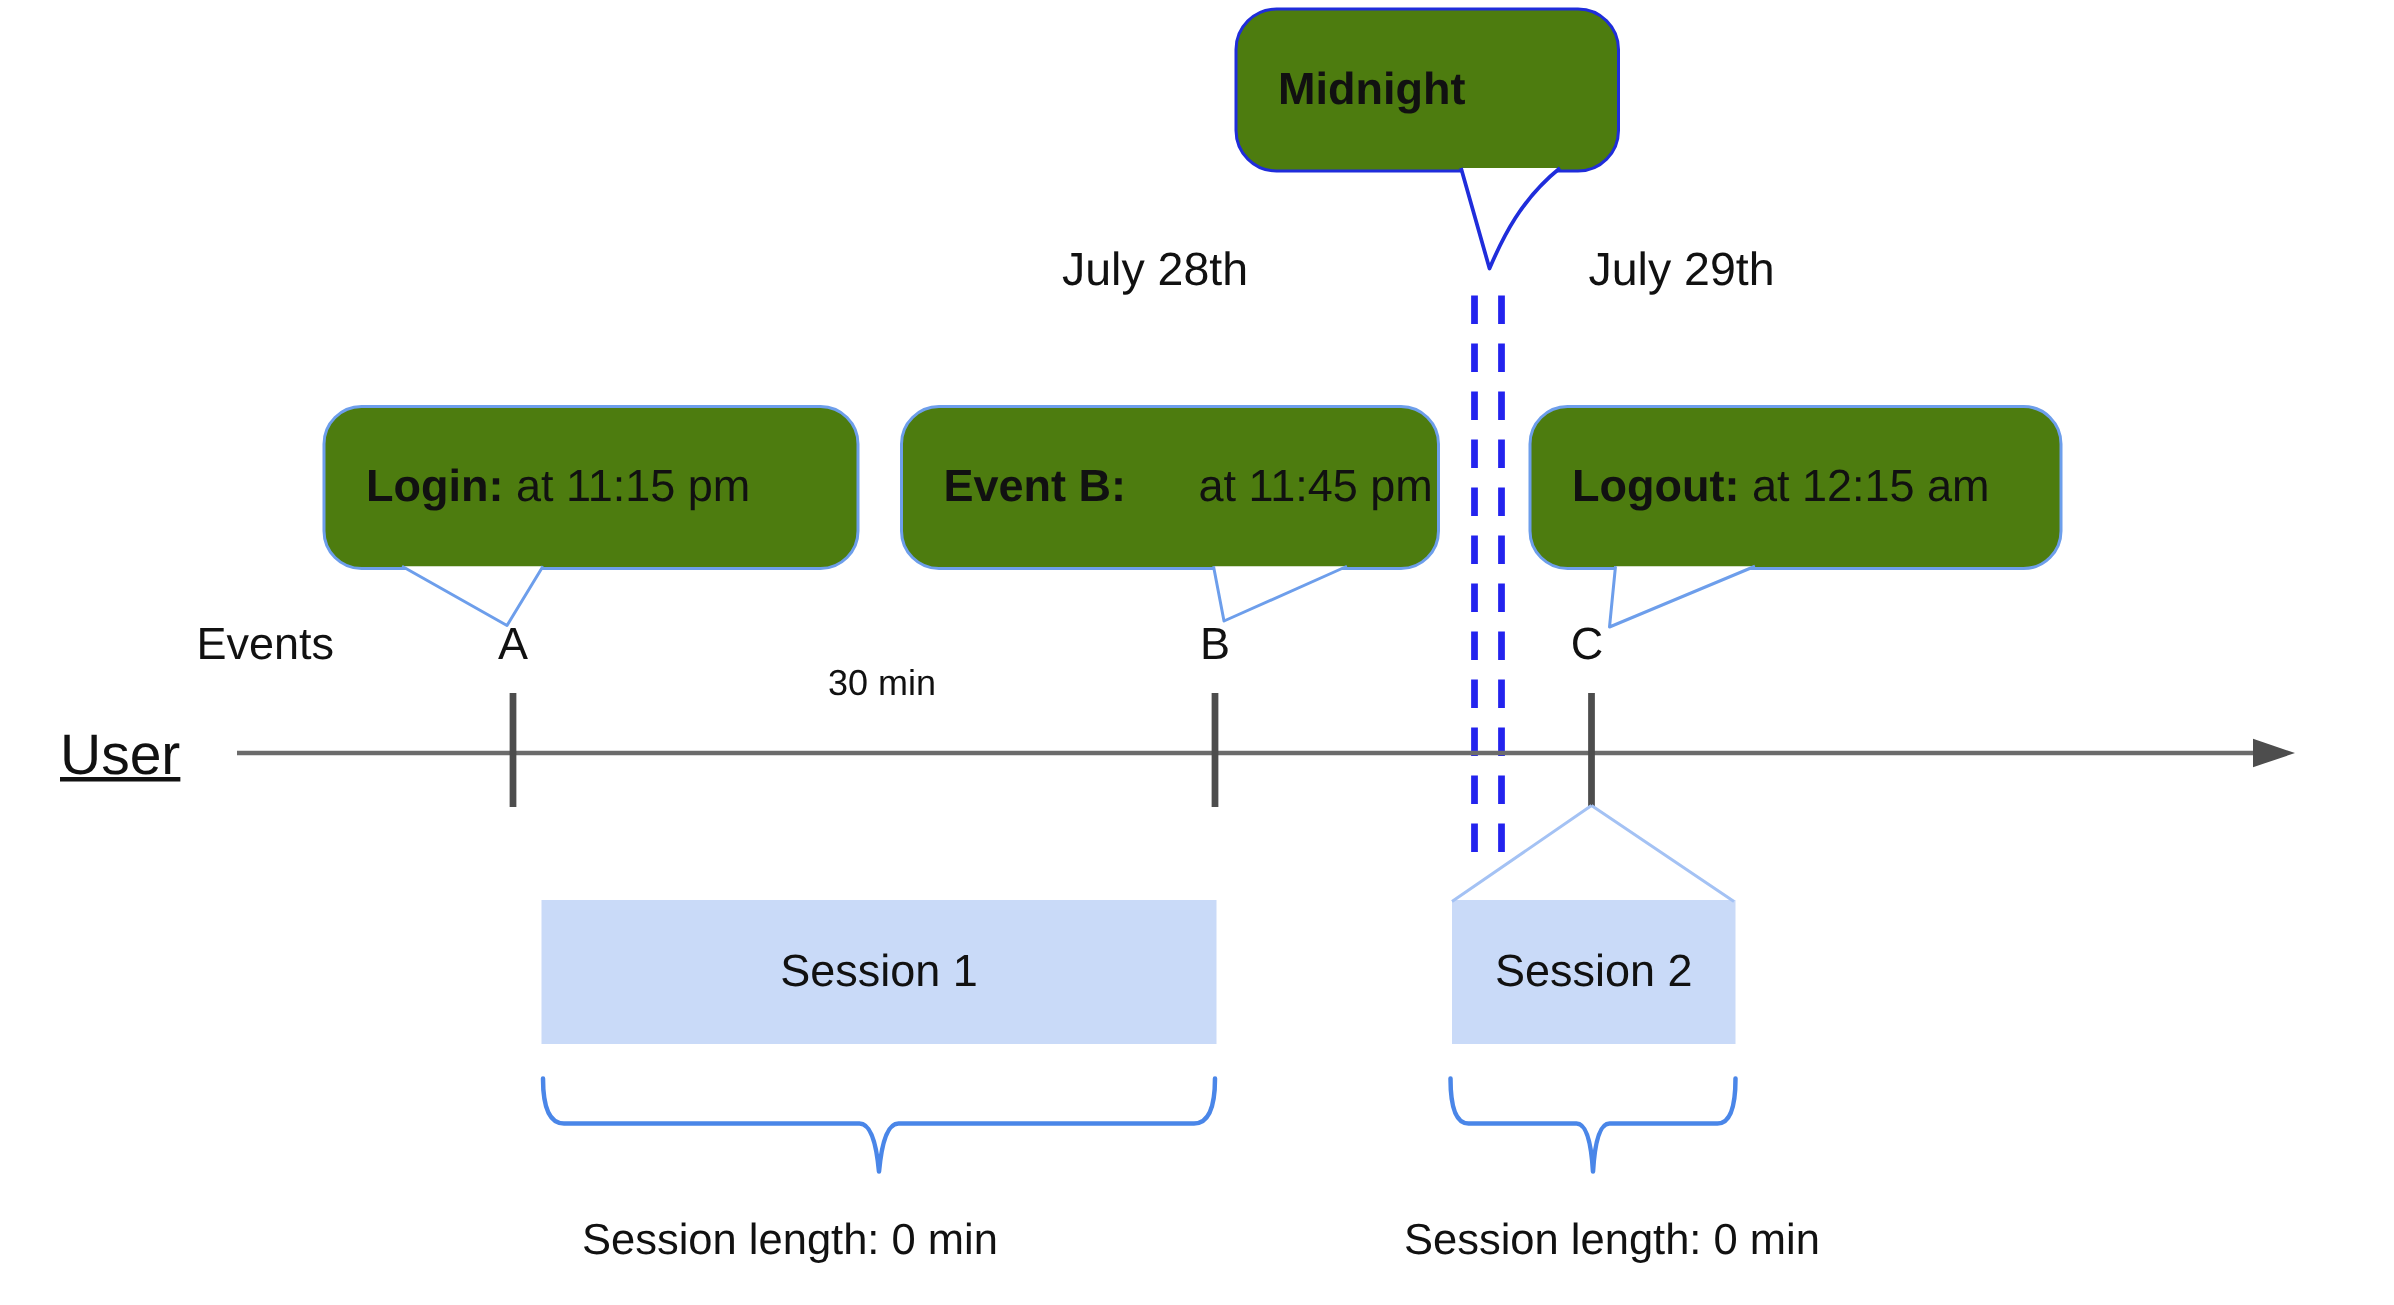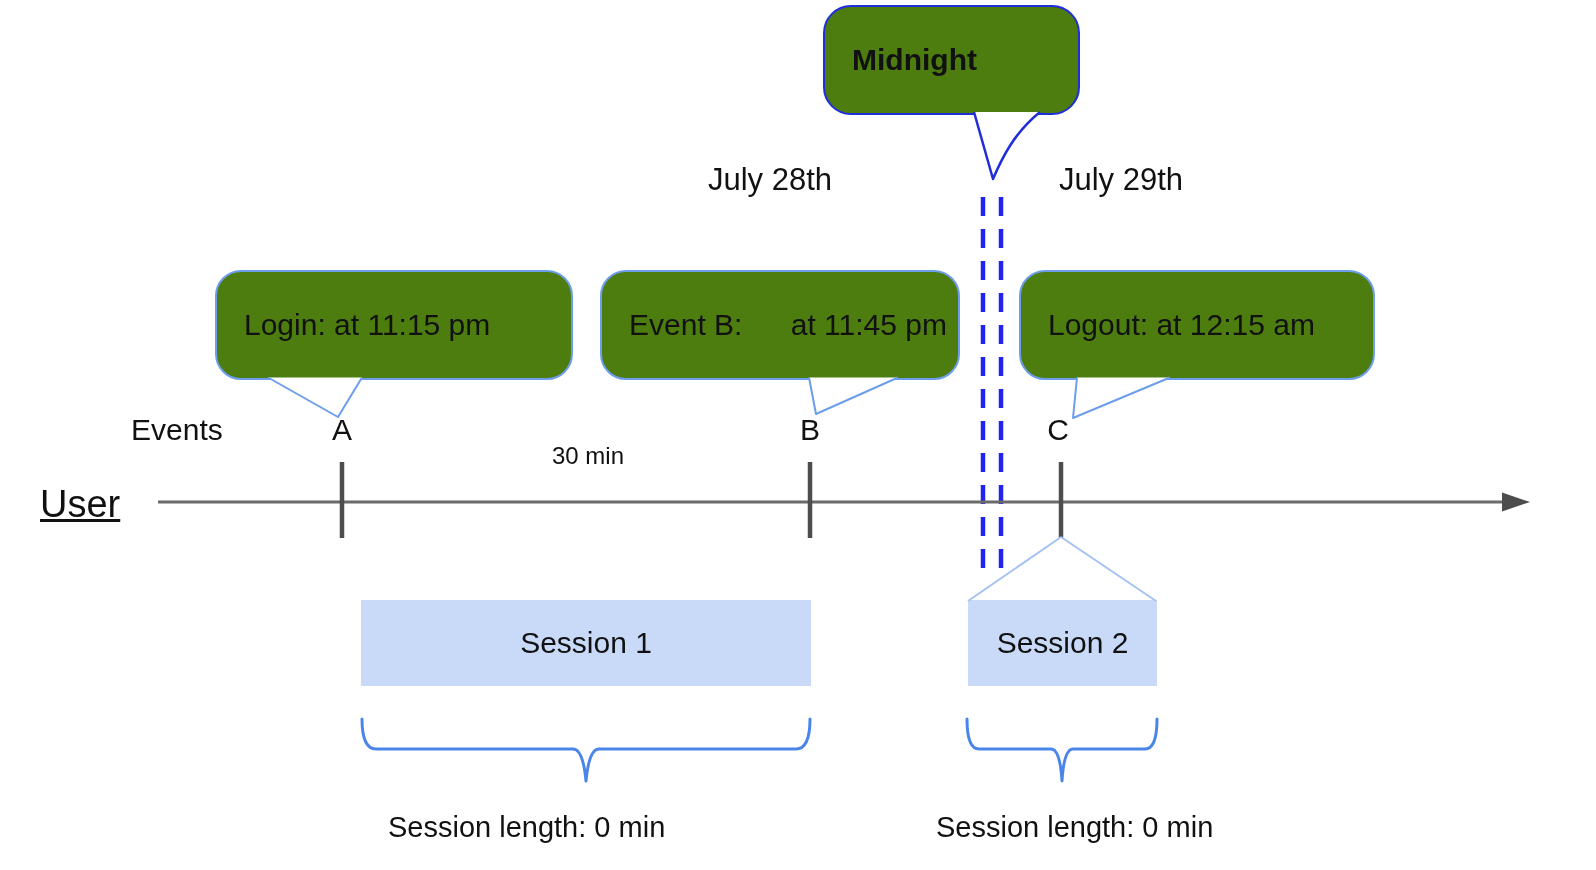--- a/index.html
+++ b/index.html
@@ -19,37 +19,37 @@
     font-family:"Liberation Sans", sans-serif;color:var(--text);
   }
   .abs{position:absolute;}
   
   .bubble{
     position:absolute;background:#4d7c0f;box-sizing:border-box;
     display:flex;align-items:center;justify-content:flex-start;
     padding-left:27px;font-size:30px;line-height:1.15;white-space:pre;
     z-index:1;
   }
-  .bubble .b{font-weight:normal;}
+  .bubble .b{font-weight:bold;}
   .midnight{left:823px;top:5px;width:257px;height:110px;border:2.5px solid var(--midnight-border);border-radius:28px;font-weight:bold;}
   .login  {left:215px;top:270px;width:358px;height:110px;border:2px solid var(--bubble-border);border-radius:26px;}
   .eventb {left:600px;top:270px;width:360px;height:110px;border:2px solid var(--bubble-border);border-radius:26px;gap:40px;}
   .logout {left:1019px;top:270px;width:356px;height:110px;border:2px solid var(--bubble-border);border-radius:26px;}
   
   .date{position:absolute;top:162px;font-size:31px;transform:translateX(-50%);white-space:nowrap;z-index:1;}
   .july28{left:770px;} .july29{left:1121px;}
   
   .lbl-events{left:131px;top:413px;font-size:30px;}
   .lbl-user{left:40px;top:483px;font-size:38px;text-decoration:underline;}
   .marker{position:absolute;top:413px;font-size:30px;transform:translateX(-50%);z-index:1;}
   .mA{left:342px;} .mB{left:810px;} .mC{left:1058px;}
   .interval{left:588px;top:442px;font-size:24px;transform:translateX(-50%);}
   
   .session{
-    position:absolute;top:600px;height:86px;background:var(--session-fill);
+    position:absolute;top:600px;height:96px;background:var(--session-fill);
     display:flex;align-items:center;justify-content:center;font-size:30px;z-index:1;text-align:center;
   }
   .s1{left:361px;width:450px;} .s2{left:968px;width:189px;}
   
   .length-label{position:absolute;top:811px;font-size:29px;white-space:nowrap;z-index:1;margin-left:26px;}
   .l1{left:362px;} .l2{left:910px;}
   
   svg.overlay{position:absolute;left:0;top:0;width:1596px;height:870px;z-index:2;pointer-events:none;}
   .dash{stroke:var(--dashed-line);stroke-width:4.5;stroke-dasharray:19 13;fill:none;}
   .axis-line{stroke:var(--axis);stroke-width:3;fill:none;}

